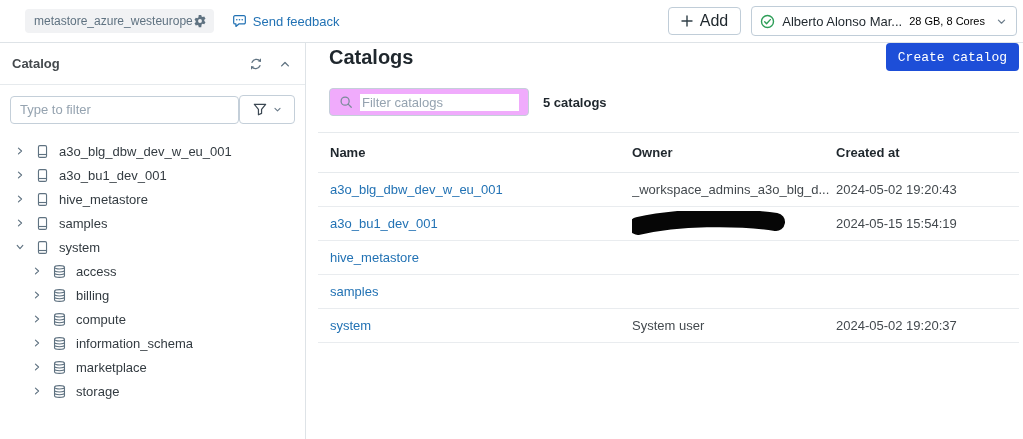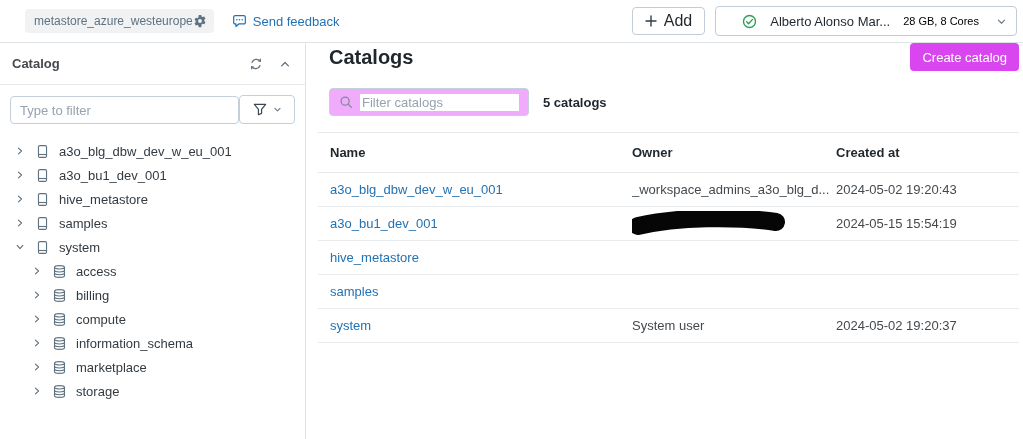--- a/index.html
+++ b/index.html
@@ -13,51 +13,51 @@
   svg { display:block; }
 
   
   .topbar { height:43px; border-bottom:1px solid #DEE3E7; display:flex; align-items:center; padding:0 6px 0 10px; }
   .app-title { font-size:19px; font-weight:700; letter-spacing:-0.2px; white-space:nowrap; }
   .metastore-badge { margin-left:15px; height:24px; background:#F1F2F4; border-radius:4px; display:flex; align-items:center; gap:0; padding:0 7px 0 9px; color:#5F7281; font-size:12px; white-space:nowrap; }
   .gear-btn { display:flex; align-items:center; cursor:pointer; }
   .feedback-link { margin-left:18px; display:flex; align-items:center; gap:6px; color:#2272B4; cursor:pointer; white-space:nowrap; }
   .flex-spacer { flex:1; }
   .add-btn { height:28px; background:#fff; border:1px solid #C0CDD8; border-radius:4px; display:flex; align-items:center; gap:7px; padding:0 12px; font-size:16px; color:#1F272D; cursor:pointer; font-family:inherit; }
-  .user-chip { margin-left:10px; margin-right:0; height:30px; background:#fff; border:1px solid #C0CDD8; border-radius:4px; display:flex; align-items:center; gap:13px; padding:0 9px 0 26px; cursor:pointer; white-space:nowrap; }
+  .user-chip { margin-left:10px; margin-right:0; height:30px; background:#fff; border:1px solid #C0CDD8; border-radius:4px; display:flex; align-items:center; gap:7px; padding:0 9px 0 8px; cursor:pointer; white-space:nowrap; }
   .user-name { color:#1F272D; }
   .user-res { color:#000000; font-size:11px; }
   .user-chip .chev { margin-left:4px; }
 
   
   .content { display:flex; height:396px; }
 
   
   .sidebar { width:306px; flex:none; border-right:1px solid #DEE3E7; display:flex; flex-direction:column; }
   .sb-head { height:42px; flex:none; border-bottom:1px solid #E6EAED; display:flex; align-items:center; padding:0 14px 0 12px; }
   .sb-title { font-weight:700; color:#44494D; }
   .sb-head-icons { margin-left:auto; display:flex; align-items:center; gap:16px; }
   .icon-btn { cursor:pointer; display:flex; align-items:center; }
-  .sb-filter-row { display:flex; align-items:flex-end; padding:10px 10px 8px 10px; }
+  .sb-filter-row { display:flex; align-items:center; padding:10px 10px 8px 10px; }
   .sb-filter-input { flex:1; height:28px; border:1px solid #C4CFD9; border-radius:4px; padding:0 9px; font-size:13px; color:#1F272D; outline:none; font-family:inherit; }
   .sb-filter-input::placeholder { color:#95A3B0; }
   .filter-btn { width:56px; height:29px; flex:none; background:#fff; border:1px solid #C4CFD9; border-radius:4px; display:flex; align-items:center; justify-content:center; gap:6px; cursor:pointer; }
 
   .tree { padding-top:7px; overflow:hidden; }
   .tree-item { height:24px; display:flex; align-items:center; padding-left:14px; color:#333B41; cursor:pointer; white-space:nowrap; }
   .tree-item.child { padding-left:31px; }
   .tree-caret { width:11px; display:flex; justify-content:center; flex:none; }
   .tree-ico { margin:0 9px 0 10px; display:flex; flex:none; }
   .tree-label { font-size:13px; }
 
   
   .main { flex:1; padding:0 4px 0 23px; min-width:0; }
   .main-head { display:flex; align-items:center; }
   .page-heading { font-size:20px; font-weight:700; margin:0; }
-  .create-btn { margin-left:auto; height:28px; background:#d946ef; color:#fff; border:none; border-radius:4px; padding:0 12px; font-size:13px; cursor:pointer; font-family:Liberation Sans, sans-serif; }
+  .create-btn { margin-left:auto; height:28px; background:#1d4ed8; color:#fff; border:none; border-radius:4px; padding:0 12px; font-size:13px; cursor:pointer; font-family:Liberation Mono, monospace; }
   .search-row { margin-top:17px; display:flex; align-items:center; }
   .search-box { width:200px; height:28px; border:1px solid #C4CFD9; border-radius:4px; display:flex; align-items:center; gap:7px; padding:0 9px; background:#f0abfc; }
   .search-input { border:none; outline:none; flex:1; min-width:0; font-size:13px; color:#1F272D; font-family:inherit; }
   .search-input::placeholder { color:#95A3B0; }
   .count-label { margin-left:14px; font-weight:700; color:#1F272D; }
 
   .catalog-table { margin-top:16px; margin-left:-11px; }
   .t-head { display:grid; grid-template-columns:314px 204px 1fr; align-items:center; height:41px; border-top:1px solid #E6EAED; border-bottom:1px solid #E6EAED; font-weight:700; color:#1F272D; }
   .t-head .cell:first-child { padding-left:12px; }
   .t-row { display:grid; grid-template-columns:314px 204px 1fr; align-items:center; height:34px; border-bottom:1px solid #E9ECEF; }

